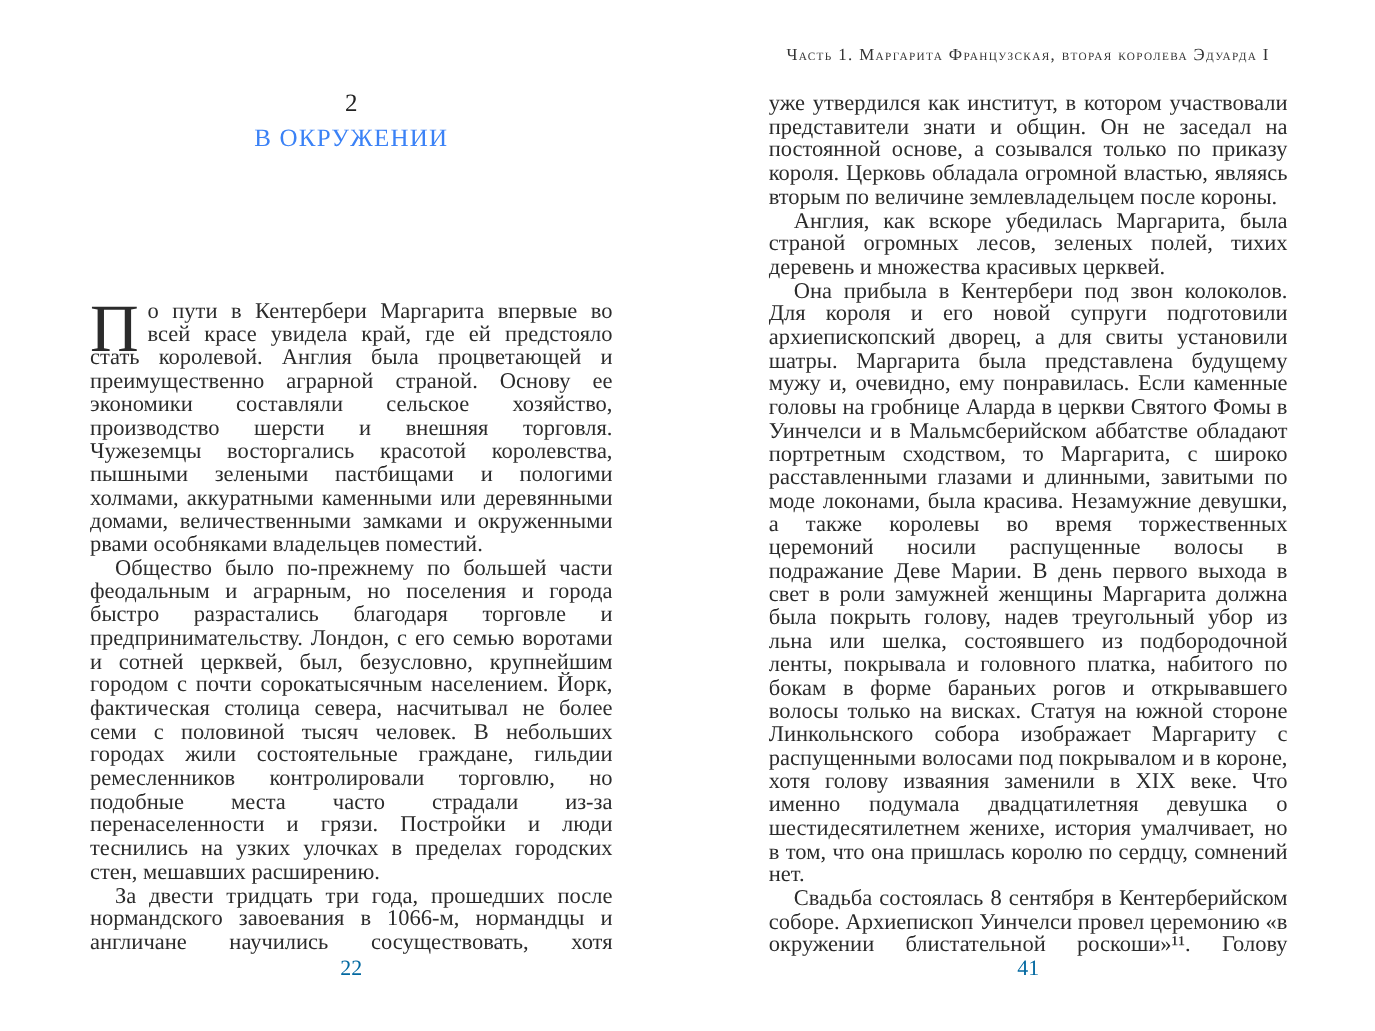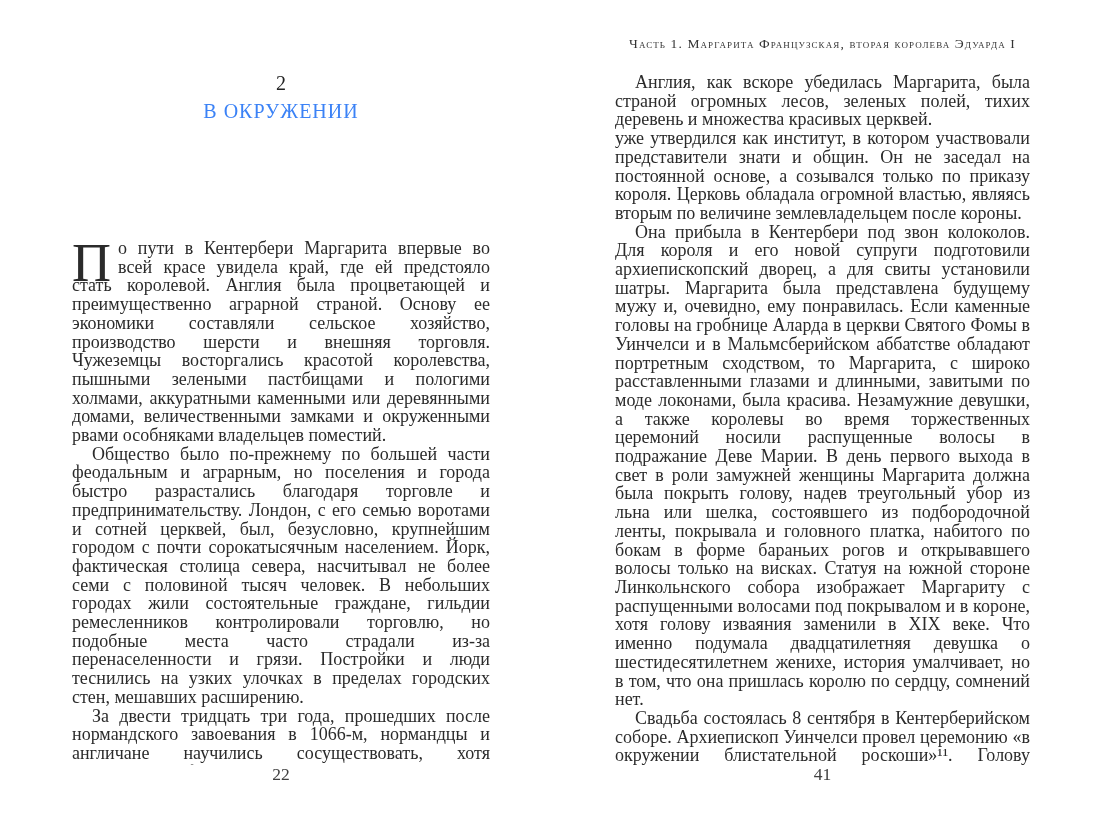--- a/index.html
+++ b/index.html
@@ -91,21 +91,21 @@
 
   
   .folio {
     position: absolute;
     top: 765px;
     left: 0;
     width: 100%;
     text-align: center;
     font-size: 17.5px;
     line-height: 19px;
-    color: #404040;
+    color: #0369a1;
   }
 </style>
 </head>
 <body>
 
 <div class="spread">
 
   <section class="page page-left">
     <div class="chapter-number">2</div>
 
@@ -121,22 +121,22 @@
       <p class="para indent">За двести тридцать три года, прошедших после нормандского завоевания в 1066-м, нормандцы и англичане научились сосуществовать, хотя нормандский французский по-прежнему оставался языком двора и аристократии, а среднеанглийский — языком простого народа. Английский официально вытеснил французский в судопроизводстве в 1362 году, а в 1363 году — и в парламенте. К началу XIV века парламент</p>
     </div>
 
     <div class="folio">22</div>
   </section>
 
   <section class="page page-right">
     <div class="running-header">Часть 1. Маргарита Французская, вторая королева Эдуарда I</div>
 
     <div class="body-text">
+      <p class="para">уже утвердился как институт, в котором участвовали представители знати и общин. Он не заседал на постоянной основе, а созывался только по приказу короля. Церковь обладала огромной властью, являясь вторым по величине землевладельцем после короны.</p>
       <p class="para indent">Англия, как вскоре убедилась Маргарита, была страной огромных лесов, зеленых полей, тихих деревень и множества красивых церквей.</p>
-      <p class="para">уже утвердился как институт, в котором участвовали представители знати и общин. Он не заседал на постоянной основе, а созывался только по приказу короля. Церковь обладала огромной властью, являясь вторым по величине землевладельцем после короны.</p>
       <p class="para indent">Она прибыла в Кентербери под звон колоколов. Для короля и его новой супруги подготовили архиепископский дворец, а для свиты установили шатры. Маргарита была представлена будущему мужу и, очевидно, ему понравилась. Если каменные головы на гробнице Аларда в церкви Святого Фомы в Уинчелси и в Мальмсберийском аббатстве обладают портретным сходством, то Маргарита, с широко расставленными глазами и длинными, завитыми по моде локонами, была красива. Незамужние девушки, а также королевы во время торжественных церемоний носили распущенные волосы в подражание Деве Марии. В день первого выхода в свет в роли замужней женщины Маргарита должна была покрыть голову, надев треугольный убор из льна или шелка, состоявшего из подбородочной ленты, покрывала и головного платка, набитого по бокам в форме бараньих рогов и открывавшего волосы только на висках. Статуя на южной стороне Линкольнского собора изображает Маргариту с распущенными волосами под покрывалом и в короне, хотя голову изваяния заменили в XIX веке. Что именно подумала двадцатилетняя девушка о шестидесятилетнем женихе, история умалчивает, но в том, что она пришлась королю по сердцу, сомнений нет.</p>
       <p class="para indent">Свадьба состоялась 8 сентября в Кентерберийском соборе. Архиепископ Уинчелси провел церемонию «в окружении блистательной роскоши»¹¹. Голову невесты венчала корона. На торжестве присутствовал пятнадцатилетний принц Уэльский в окружении множества английских вельмож и испанских принцев. На церемонию со всех уголков христианского мира съехались десятки менестрелей и виелистов.</p>
     </div>
 
     <div class="folio">41</div>
   </section>
 
 </div>
 
 </body></html>

